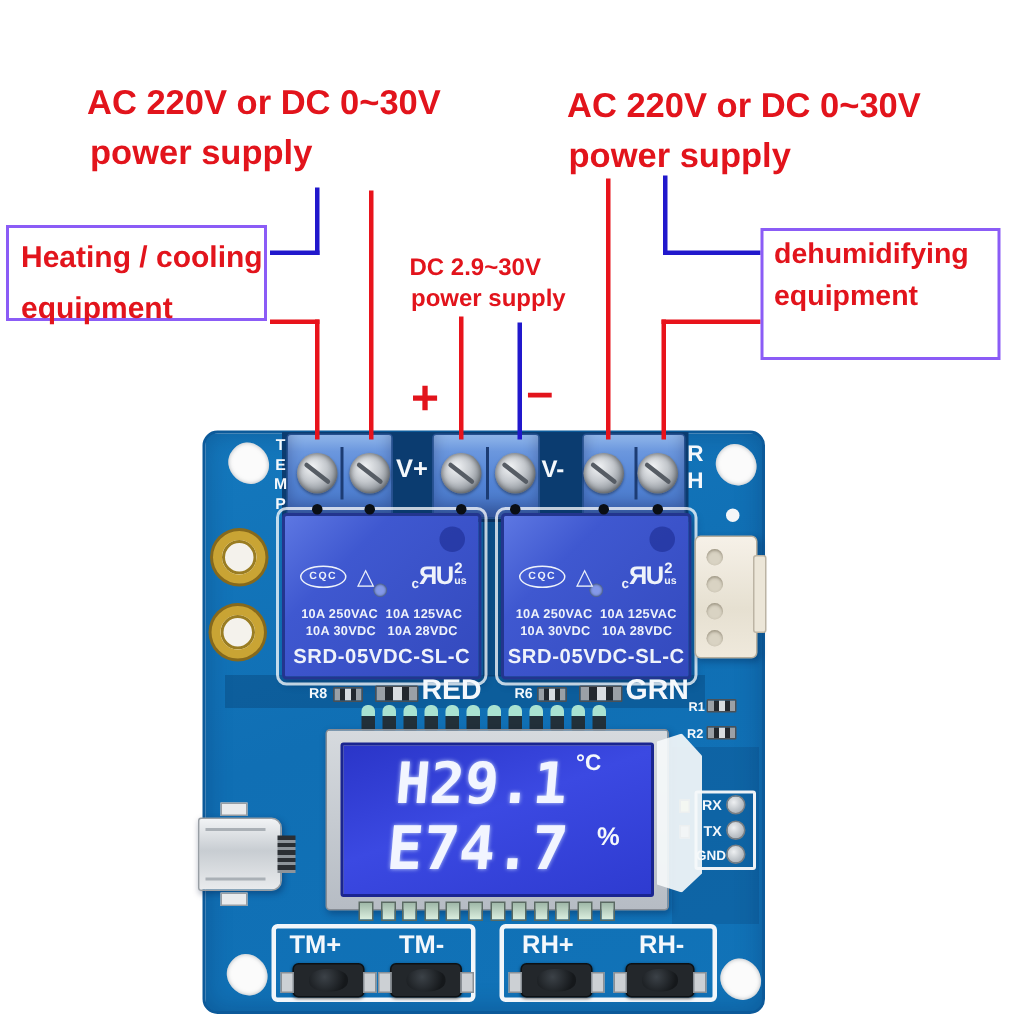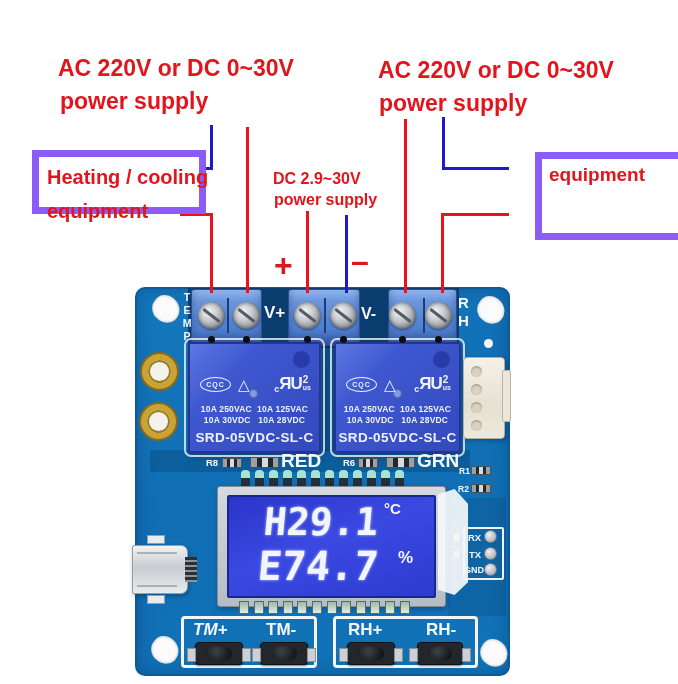--- a/index.html
+++ b/index.html
@@ -6,22 +6,22 @@
   body { background:#ffffff; }
   #stage {
     position:relative; width:678px; height:684px; background:#ffffff;
     font-family:"Liberation Sans", sans-serif; overflow:hidden;
   }
   .abs { position:absolute; }
 
   
   .red-note { position:absolute; color:#e2141c; font-weight:600; line-height:1.0; white-space:nowrap; }
   .callout {
-    position:absolute; background:#ffffff; border:7px solid #8b5cf6;
-    color:#e2141c; font-weight:600; z-index:6;margin-left:28px;
+    position:absolute; background:#ffffff; border:2px solid #8b5cf6;
+    color:#e2141c; font-weight:600; z-index:6;
   }
   .callout .cl-line { white-space:nowrap; }
 
   
   .wire { position:absolute; z-index:5; }
   .wire.red { background:#e8131b; }
   .wire.blue { background:#2118cc; }
 
   
   #board {
@@ -170,20 +170,21 @@
 
   <div class="red-note" style="left:274px; top:249px; font-size:32px; font-weight:bold;">+</div>
   <div class="red-note" style="left:351px; top:245px; font-size:32px; font-weight:bold;">–</div>
 
   <div class="callout" style="left:4px; top:150px; width:174px; height:64px; font-size:20px; padding:3px 8px; line-height:34px;">
     <div class="cl-line">Heating / cooling</div>
     <div class="cl-line">equipment</div>
   </div>
 
   <div class="callout" style="left:507px; top:152px; width:160px; height:88px; font-size:19px; padding:2px 7px; line-height:28px;">
+    <div class="cl-line">dehumidifying</div>
     <div class="cl-line">equipment</div>
   </div>
 
   <div class="wire blue" style="left:210px; top:125px; width:3px; height:45px;"></div>
   <div class="wire blue" style="left:180px; top:167px; width:33px; height:3px;"></div>
   <div class="wire red" style="left:246px; top:127px; width:3px; height:166px;"></div>
   <div class="wire red" style="left:180px; top:213px; width:33px; height:3px;"></div>
   <div class="wire red" style="left:210px; top:213px; width:3px; height:80px;"></div>
 
   <div class="wire red" style="left:306px; top:211px; width:3px; height:82px;"></div>
@@ -327,21 +328,21 @@
       <span class="pad2"></span>
     <span class="pad2"></span>
       <span class="pad2"></span>
       <span class="pad2"></span>
       <span class="pad2"></span>
   </div>
 
   <div class="btn-box" style="left:181px; width:136px;"></div>
   <div class="btn-box" style="left:333px; width:145px;"></div>
 
-  <div class="btn-label" style="left:193px; top:620px;font-style:italic;">TM+</div>
+  <div class="btn-label" style="left:193px; top:620px;">TM+</div>
   <div class="btn-label" style="left:266px; top:620px;">TM-</div>
   <div class="btn-label" style="left:348px; top:620px;">RH+</div>
   <div class="btn-label" style="left:426px; top:620px;">RH-</div>
 
   <div class="tact" style="left:195px; top:642px;">
       <span class="cap"></span>
     </div>
   <div class="tact" style="left:260px; top:642px;">
       <span class="cap"></span>
     </div>

